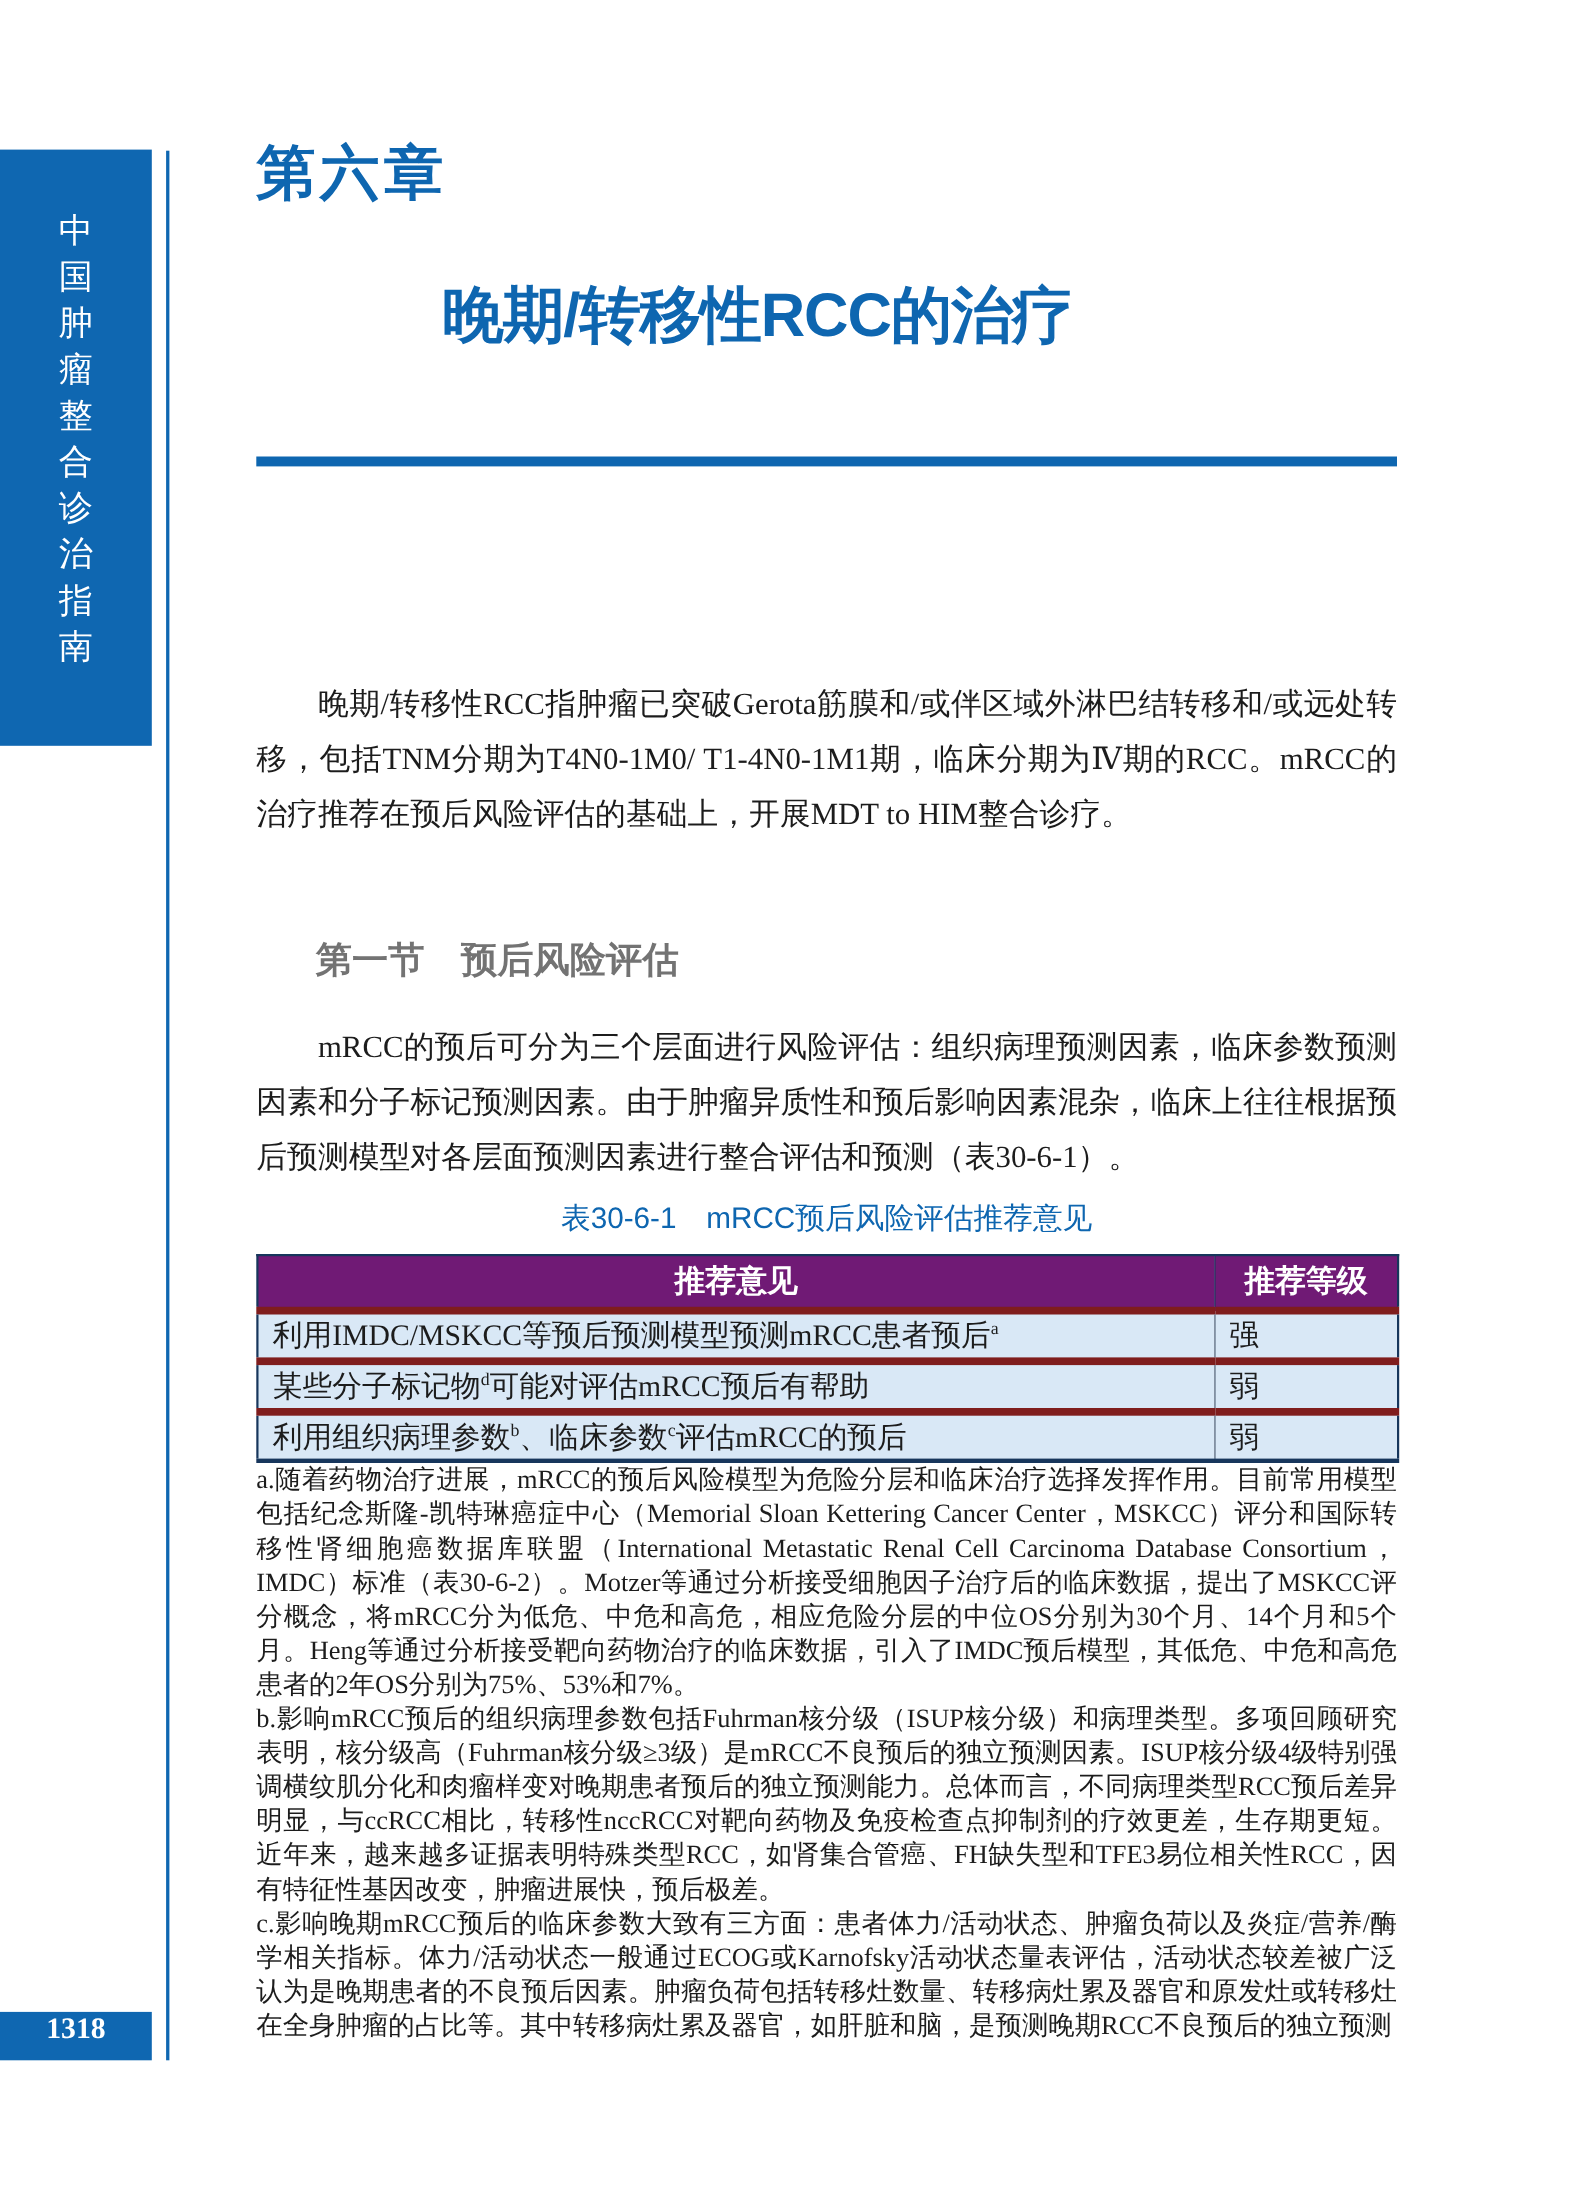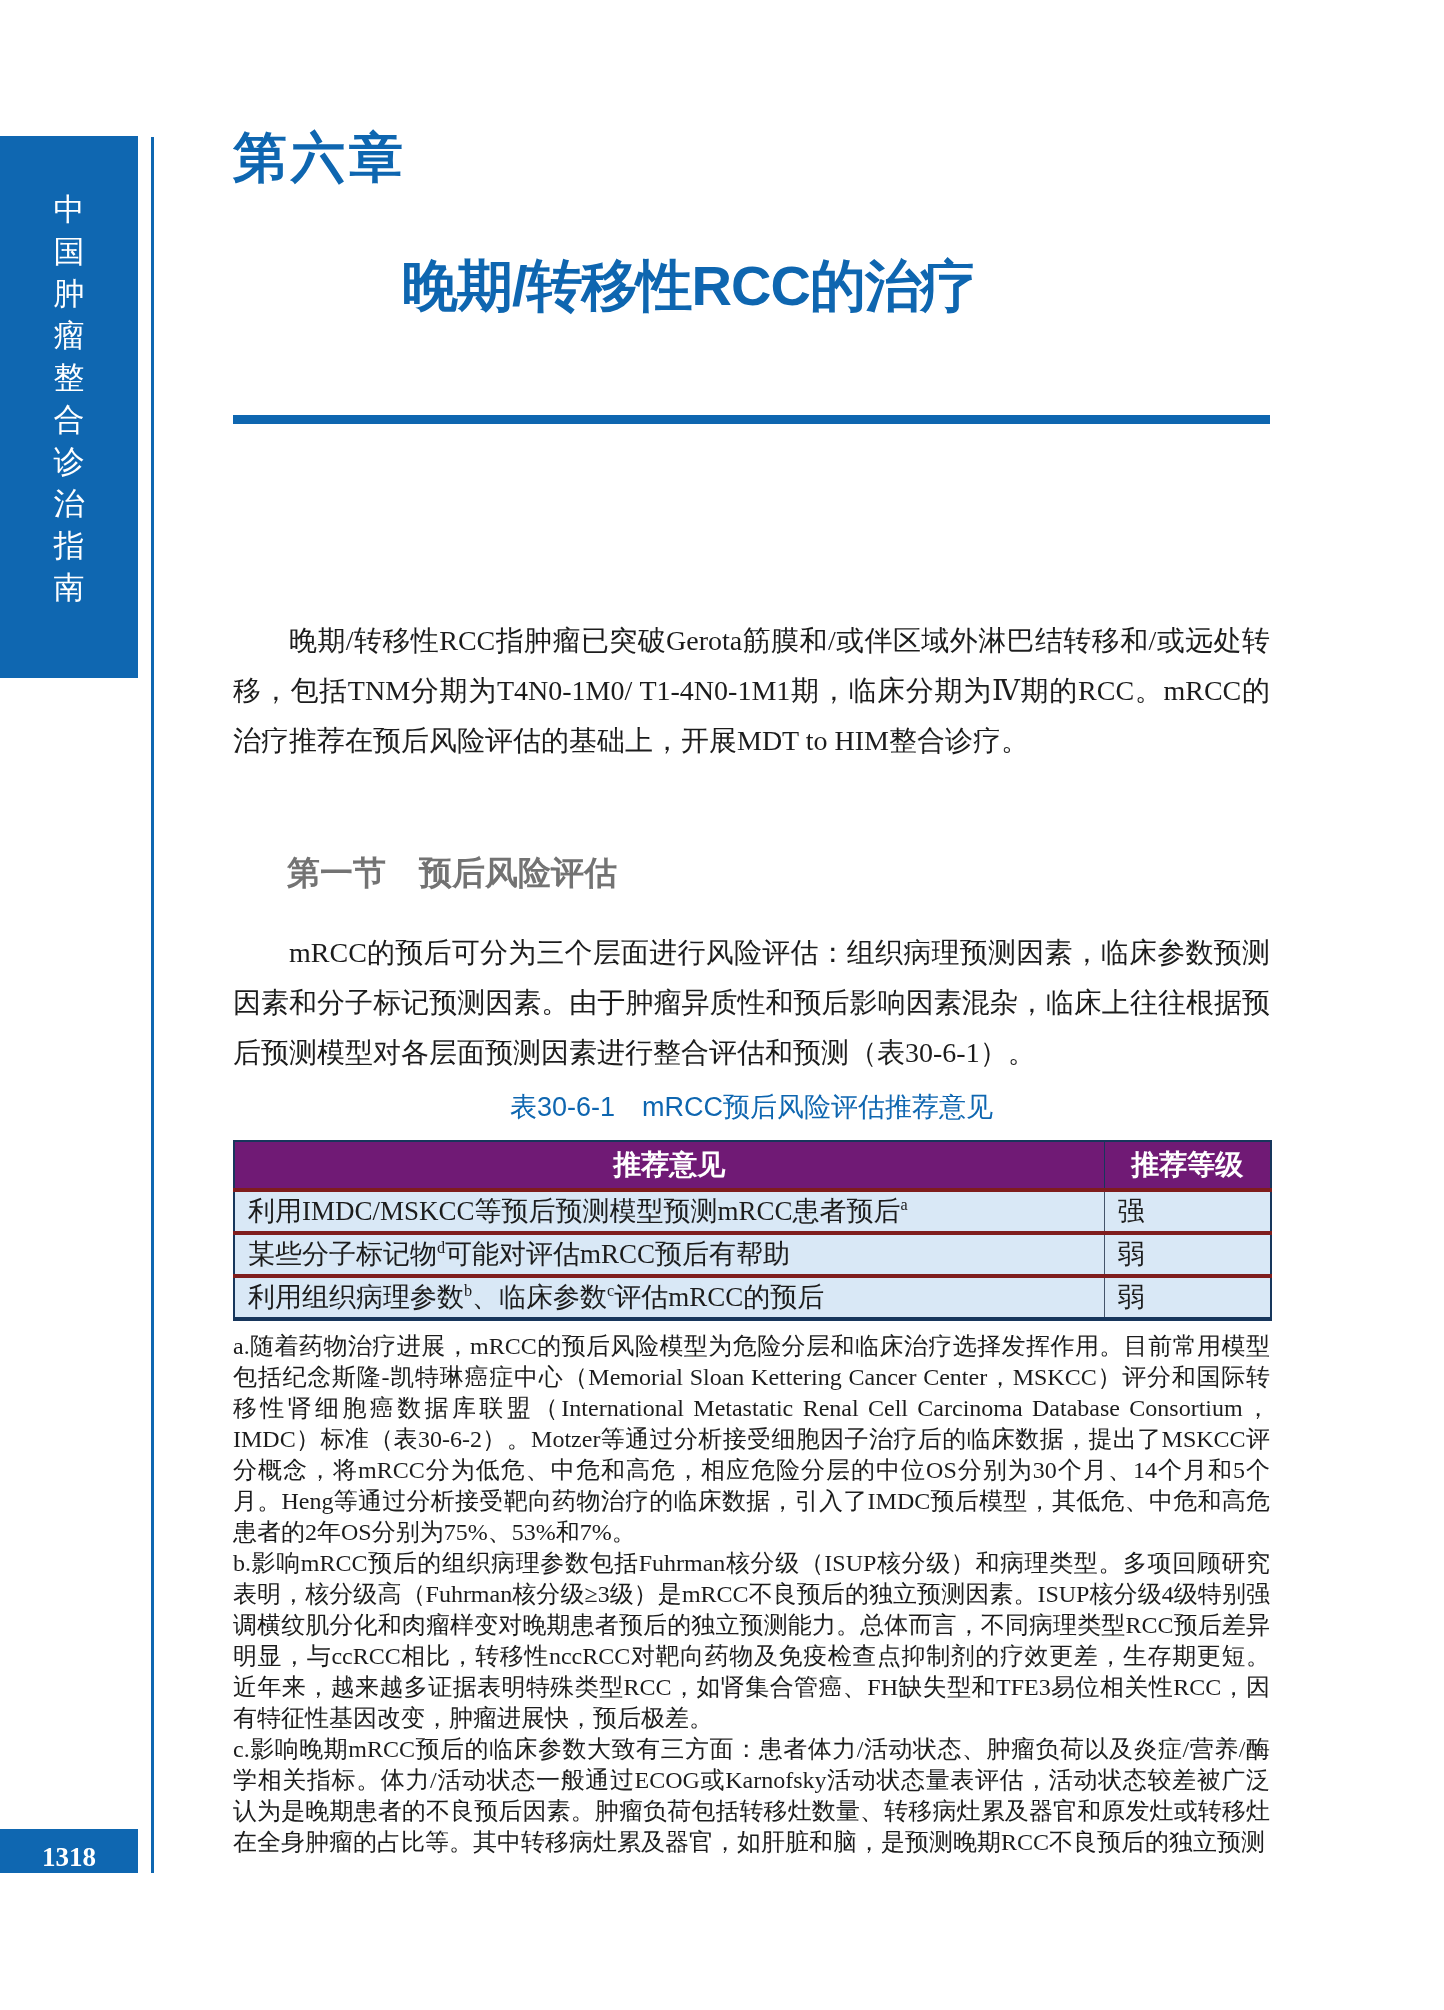--- a/index.html
+++ b/index.html
@@ -22,21 +22,21 @@
     color:#ffffff;font-family:"Liberation Sans","DejaVu Sans",sans-serif;
     font-size:31px;line-height:1;font-weight:500;
   }
   .vline{
     position:absolute;left:151px;top:137px;width:3px;height:1736px;
     background:#0f67b1;
   }
   .pagenum-box{
     position:absolute;left:0;top:1829px;width:138px;height:44px;
     background:#0f67b1;color:#ffffff;
-    display:flex;align-items:flex-end;justify-content:center;
+    display:flex;align-items:flex-start;justify-content:center;
     font-weight:bold;font-size:27px;
     font-family:"Liberation Serif","DejaVu Serif",serif;
   }
   
   .chapter-label{
     position:absolute;left:233px;top:130px;
     color:#0e66b0;font-family:"Liberation Sans","DejaVu Sans",sans-serif;
     font-weight:900;font-size:54px;line-height:1;letter-spacing:4px;
   }
   .main-title{
@@ -78,21 +78,21 @@
   table.rec-table col.c2{width:167px;}
   table.rec-table th{
     background:#701a75;color:#ffffff;
     font-family:"Liberation Sans","DejaVu Sans",sans-serif;
     font-weight:bold;font-size:28px;height:44px;line-height:1;
     text-align:center;border:1px solid #17365c;
   }
   table.rec-table td{
     background:#d9e8f6;font-size:27px;height:39px;line-height:1;
     vertical-align:middle;padding:0 0 0 13px;
-    border-top:4px solid #7f1d1d;border-left:1px solid #44546a;
+    border-top:7px solid #7f1d1d;border-left:1px solid #44546a;
   }
   table.rec-table td:first-child{border-left:none;}
   table.rec-table td sup{font-size:0.6em;line-height:0;}
   
   .footnotes{
     position:absolute;left:233px;top:1331px;width:1037px;
     font-size:24px;line-height:31px;text-align:justify;
   }
   .footnotes p{margin:0;}
 </style>

